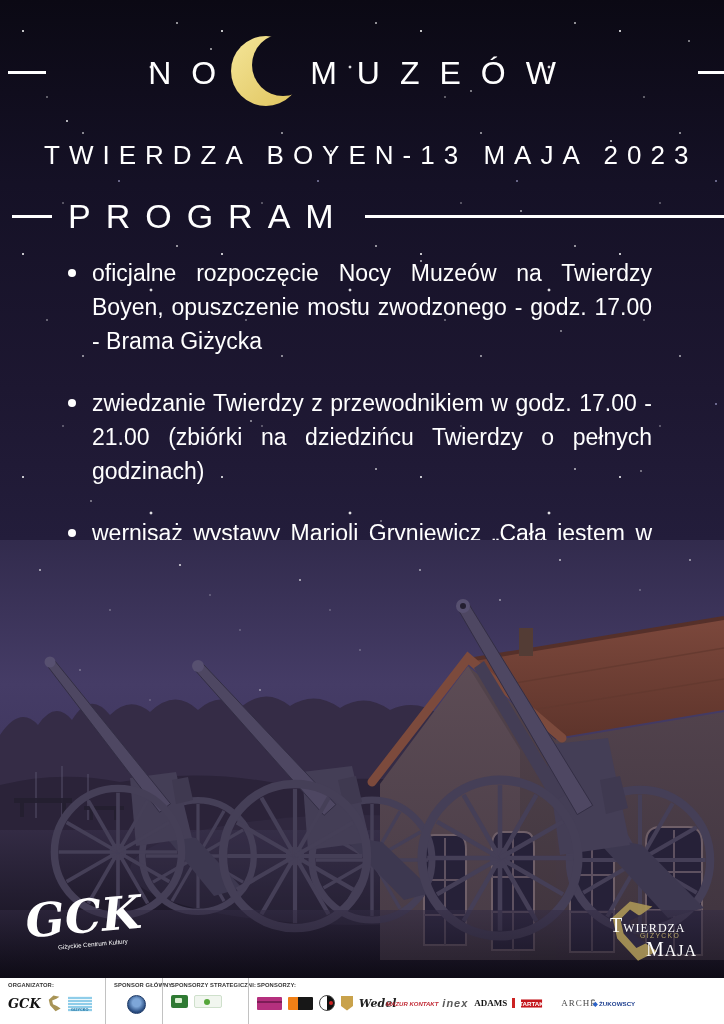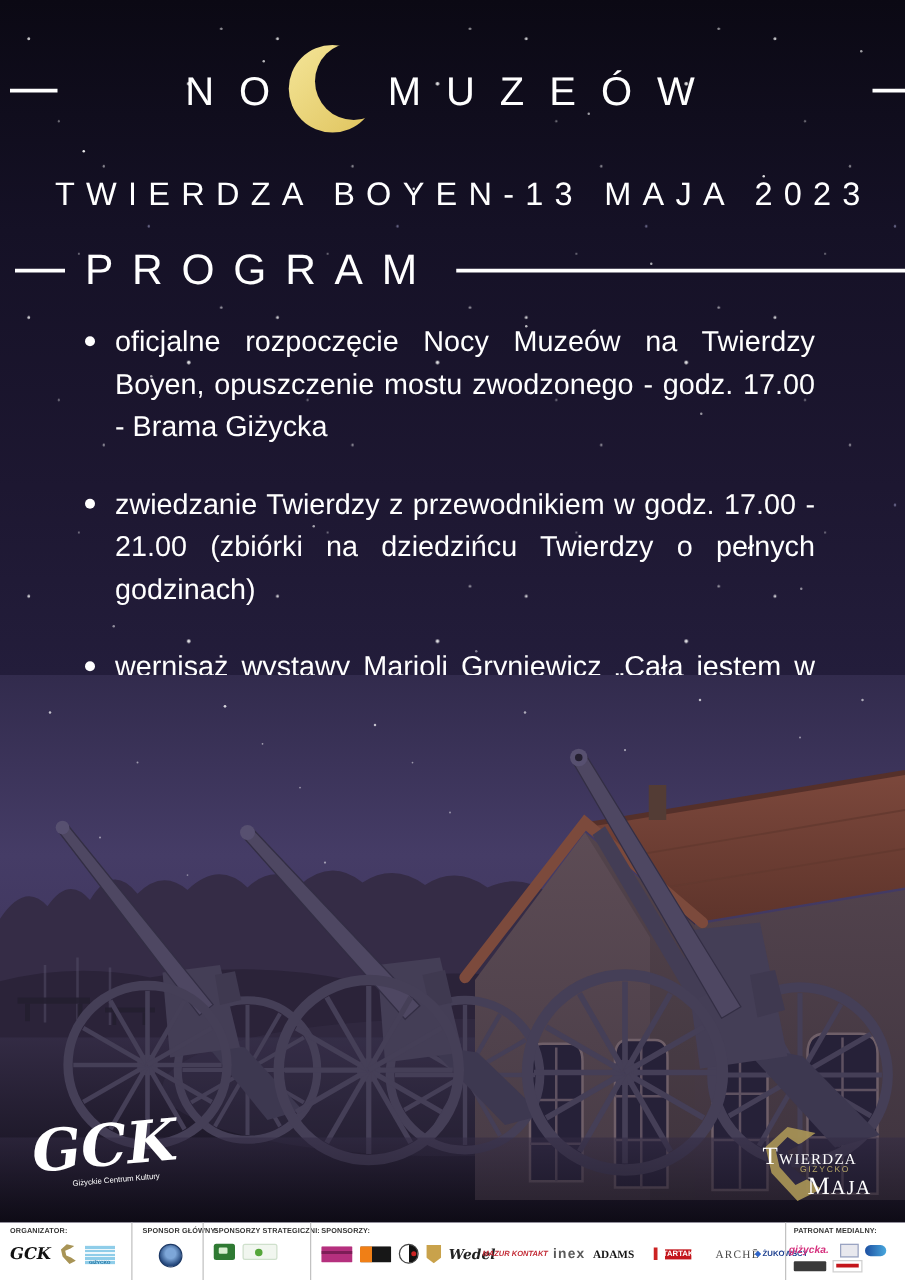--- a/index.html
+++ b/index.html
@@ -76,22 +76,22 @@
   .c-green1::after{content:"";position:absolute;left:4px;top:3px;width:7px;height:5px;background:#d8efd0;border-radius:1px;}
   .c-green2{width:26px;height:11px;background:#f1f6ef;border:1px solid #cfe0cc;border-radius:2px;}
   .c-green2::before{content:"";width:6px;height:6px;border-radius:50%;background:#55a63a;margin-right:2px;}
   .c-magenta{width:25px;height:13px;background:#b5307e;border-radius:1px;background-image:linear-gradient(180deg,transparent 4px,#7d1d57 4px 6px,transparent 6px);}
   .c-orange{width:25px;height:13px;background:#171717;background-image:linear-gradient(90deg,#f07f16 0 10px,transparent 10px);border-radius:1px;}
   .c-korni{width:14px;height:14px;border-radius:50%;background:conic-gradient(#111 0 50%,#fff 50% 100%);border:1px solid #444;position:relative;}
   .c-korni::after{content:"";position:absolute;right:1px;top:5px;width:4px;height:4px;border-radius:50%;background:#c22;}
   .c-crest{width:12px;height:15px;background:#c9a24b;clip-path:polygon(0 0,100% 0,100% 70%,50% 100%,0 70%);}
   .c-wedel{font-family:"DejaVu Serif",serif;font-style:italic;font-weight:bold;font-size:11px;color:#222;}
   .c-mazur{font-size:10px;font-weight:bold;font-style:italic;color:#c22a35;transform:scale(.6);transform-origin:left center;white-space:nowrap;width:34px;}
-  .c-inex{font-size:11px;font-weight:bold;color:#5a5a5a;letter-spacing:1px;}
-  .c-adams{font-family:"Liberation Serif",serif;font-size:9px;font-weight:bold;color:#141414;border-right:3px solid #c22;padding-right:16px;}
+  .c-inex{font-size:11px;font-weight:bold;color:#5a5a5a;letter-spacing:1px;font-style:italic;}
+  .c-adams{font-family:"Liberation Serif",serif;font-size:9px;font-weight:bold;color:#141414;border-right:3px solid #c22;padding-right:5px;}
   .c-tartak{font-size:10px;font-weight:bold;color:#fff;background:#c4161c;padding:1px 2px;transform:scale(.62);transform-origin:left center;white-space:nowrap;width:30px;}
   .c-arche{font-family:"Liberation Serif",serif;font-size:9px;letter-spacing:1px;color:#4a4a4a;}
   .c-zuk{font-size:10px;font-weight:bold;color:#1d3f8f;transform:scale(.62);transform-origin:left center;white-space:nowrap;width:36px;}
   .c-zuk::before{content:"◆";color:#2c63c9;margin-right:2px;}
   .patr-grid{display:flex;flex-direction:column;gap:2px;margin-top:1px;}
   .patr-row{display:flex;align-items:center;gap:5px;}
   .c-gizycka{font-size:11px;font-weight:bold;font-style:italic;color:#d6317e;transform:scale(.75);transform-origin:left center;white-space:nowrap;width:32px;}
   .c-wbh{width:13px;height:9px;background:#e8e8ee;border:1px solid #9aa4c2;}
   .c-bluepill{width:17px;height:9px;border-radius:5px;background:linear-gradient(90deg,#1d4fa1,#48a7dd);}
   .c-ginfo{width:26px;height:8px;background:#3a3a3a;border-radius:1px;}
@@ -359,29 +359,15 @@
         <span class="chip c-crest"></span>
         <span class="chip c-wedel">Wedel</span>
         <span class="chip c-mazur">MAZUR KONTAKT</span>
         <span class="chip c-inex">inex</span>
         <span class="chip c-adams">ADAMS</span>
         <span class="chip c-tartak">TARTAK</span>
         <span class="chip c-arche">ARCHĒ</span>
         <span class="chip c-zuk">ŻUKOWSCY</span>
       </div>
     </div>
-    <div class="fsec w-patr">
-      <div class="flabel">PATRONAT MEDIALNY:</div>
-      <div class="patr-grid">
-        <div class="patr-row">
-          <span class="chip c-gizycka">giżycka.</span>
-          <span class="chip c-wbh"></span>
-          <span class="chip c-bluepill"></span>
-        </div>
-        <div class="patr-row">
-          <span class="chip c-ginfo"></span>
-          <span class="chip c-radio"></span>
-        </div>
-      </div>
-    </div>
   </div>
 
 </div>
 
 </body></html>

